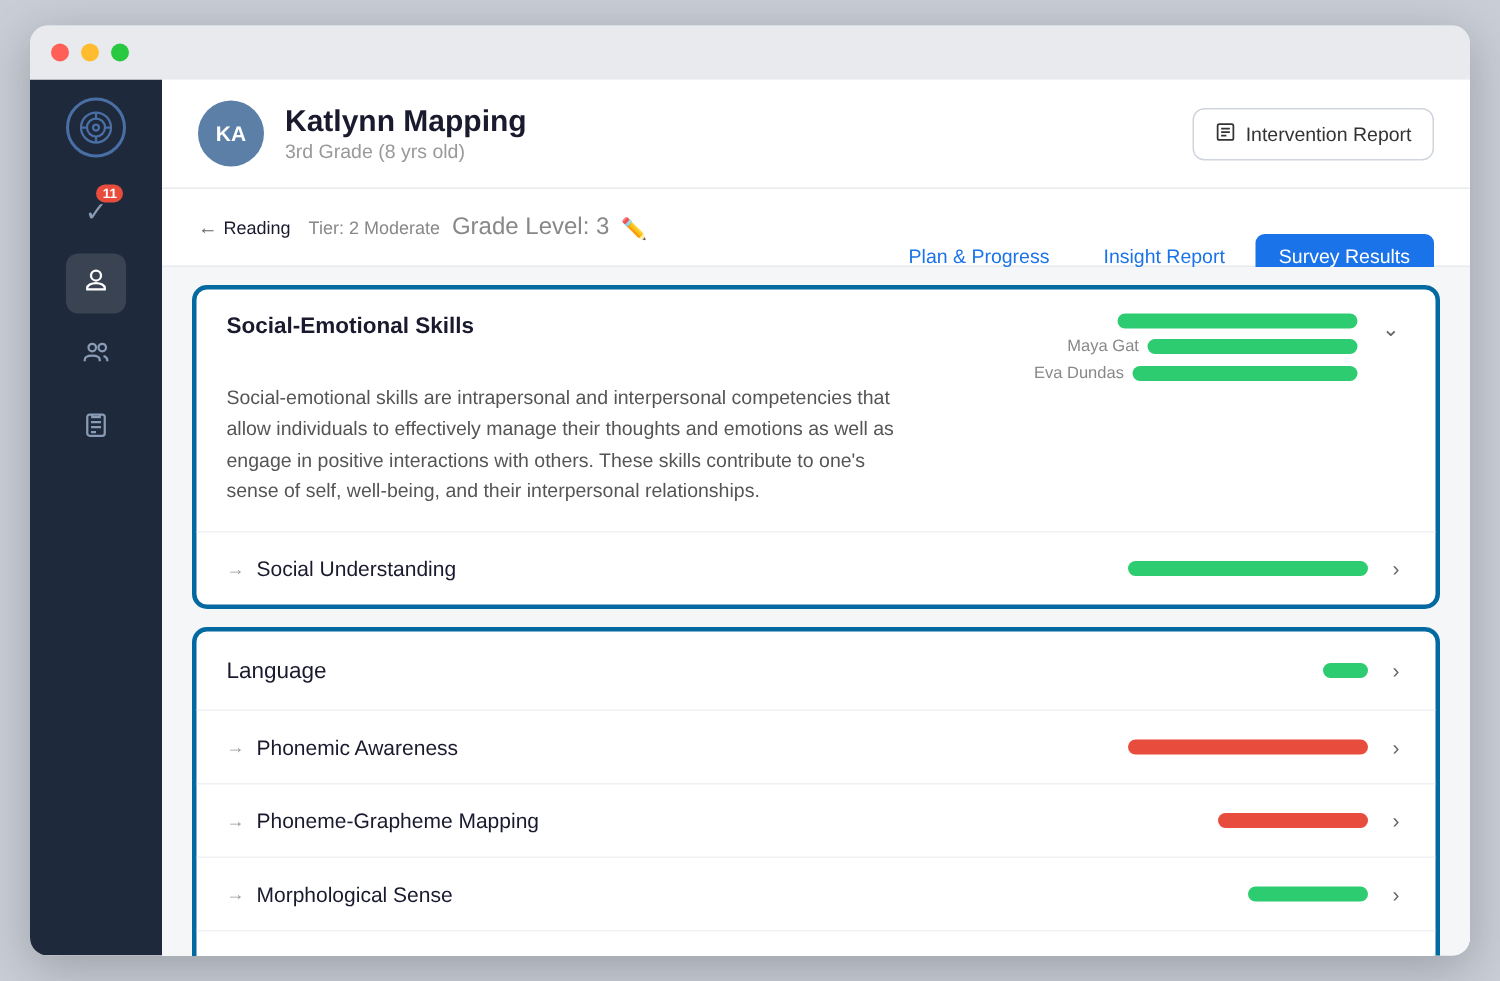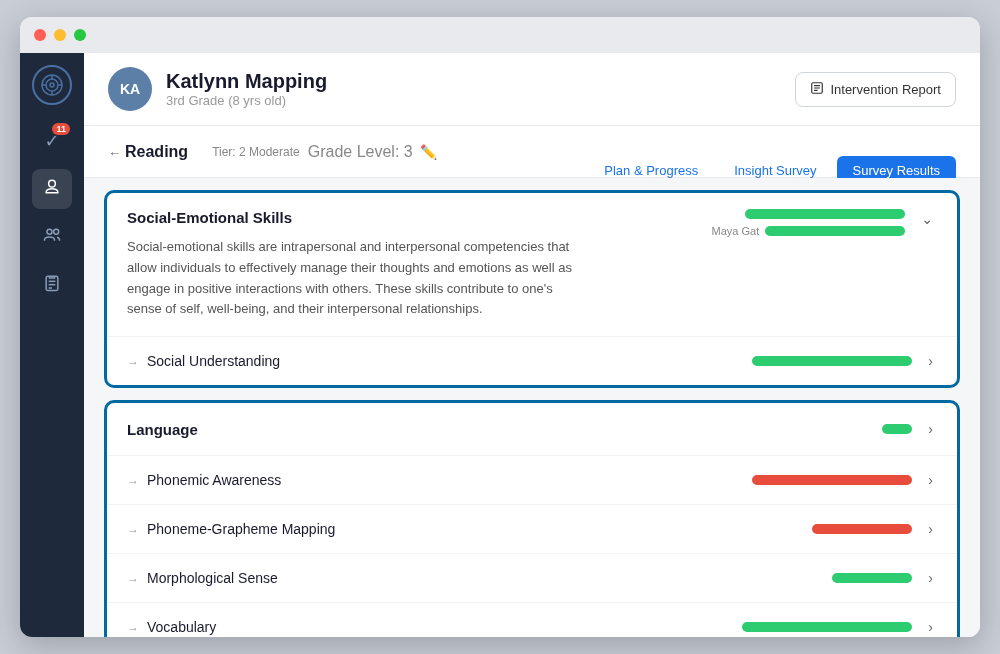--- a/index.html
+++ b/index.html
@@ -42,21 +42,21 @@
     .dot-green { background: #28c840; }
 
     .app-layout {
       display: flex;
       flex: 1;
       overflow: hidden;
     }
 
     
     .sidebar {
-      width: 64px;
+      width: 88px;
       background: #1e2a3b;
       display: flex;
       flex-direction: column;
       align-items: center;
       padding: 12px 0;
       gap: 8px;
       flex-shrink: 0;
     }
     .sidebar-logo {
       width: 40px; height: 40px;
@@ -157,24 +157,24 @@
       border-bottom: 1px solid #e8eaed;
       flex-shrink: 0;
       height: 52px;
     }
     .back-btn {
       display: flex; align-items: center; gap: 4px;
       color: #666; cursor: pointer; font-size: 13px;
       margin-right: 4px;
     }
     .section-title {
-      font-size: 16px;
-      font-weight: 700;
+      font-size: 12px;
+      font-weight: 400;
       color: #1a1a2e;
-      margin-right: 24px;
+      margin-right: 12px;
     }
     .tier-badge {
       font-size: 12px;
       color: #888;
       margin-right: 8px;
     }
     .grade-badge {
       font-size: 16px;
       color: #888;
       margin-right: 8px;
@@ -278,21 +278,21 @@
       margin-right: 12px;
     }
 
     
     .lang-header {
       display: flex;
       align-items: center;
       padding: 16px 20px;
       cursor: pointer;
     }
-    .lang-title { font-size: 15px; font-weight: 700; color: #1a1a2e; flex: 1; }
+    .lang-title { font-size: 15px; font-weight: 400; color: #1a1a2e; flex: 1; }
     .lang-bar-wrap { min-width: 220px; display: flex; justify-content: flex-end; margin-right: 12px; }
 
     .content::-webkit-scrollbar { width: 6px; }
     .content::-webkit-scrollbar-track { background: transparent; }
     .content::-webkit-scrollbar-thumb { background: #ccc; border-radius: 3px; }
   </style>
 </head>
 <body>
 
 <div class="window">
@@ -389,41 +389,45 @@
         <div class="back-btn">
           <span>←</span>
         </div>
         <span class="section-title">Reading</span>
         <span class="tier-badge">Tier: 2 Moderate</span>
         <span class="grade-badge">Grade Level: 3</span>
         <span class="edit-icon">✏️</span>
 
         <div class="tabs-right">
           <button class="tab-btn">Plan &amp; Progress</button>
-          <button class="tab-btn">Insight Survey</button>
+          <button class="tab-btn">Insight Report</button>
           <button class="tab-btn active">Survey Results</button>
         </div>
       </div>
 
       <div class="content">
 
         <div class="section-card">
           <div style="display:flex; align-items:flex-start; padding:16px 20px 0;">
             <div style="flex:1;">
               <span class="section-title-text">Social-Emotional Skills</span>
             </div>
             <div style="display:flex; flex-direction:column; gap:6px; align-items:flex-end; min-width:220px; margin-right:12px;">
 
               <div style="width:160px; height:10px; border-radius:5px; background:#2ecc71;"></div>
 
               <div class="bar-row">
                 <span class="bar-label">Maya Gat</span>
                 <div style="width:140px; height:10px; border-radius:5px; background:#2ecc71;"></div>
               </div>
 
+              <div class="bar-row">
+                <span class="bar-label">Eva Dundas</span>
+                <div style="width:150px; height:10px; border-radius:5px; background:#2ecc71;"></div>
+              </div>
             </div>
             <span class="chevron-btn">⌄</span>
           </div>
 
           <div class="section-description">Social-emotional skills are intrapersonal and interpersonal competencies that allow individuals to effectively manage their thoughts and emotions as well as engage in positive interactions with others. These skills contribute to one's sense of self, well-being, and their interpersonal relationships.</div>
 
           <div class="sub-row">
             <span class="arrow-icon">→</span>
             <span class="sub-label">Social Understanding</span>
             <div class="sub-bar-wrap">

